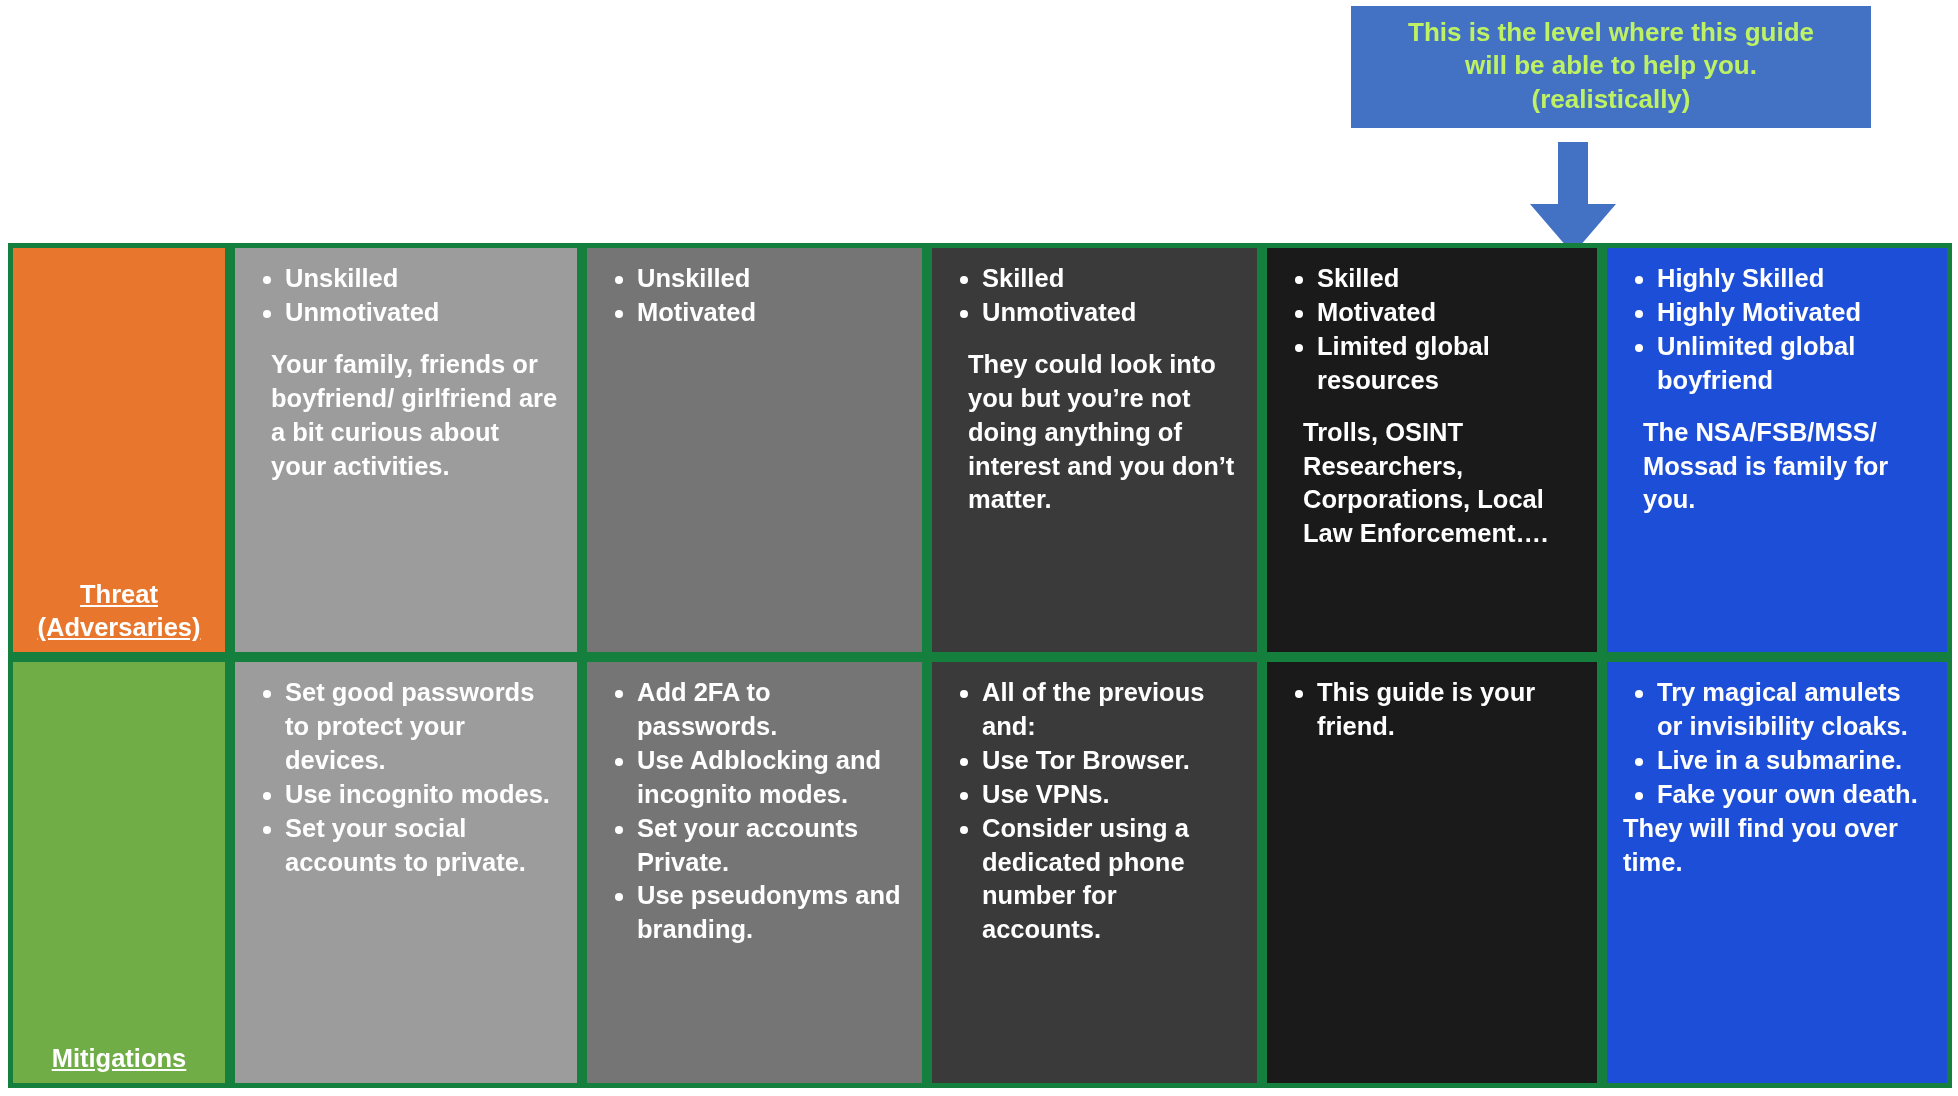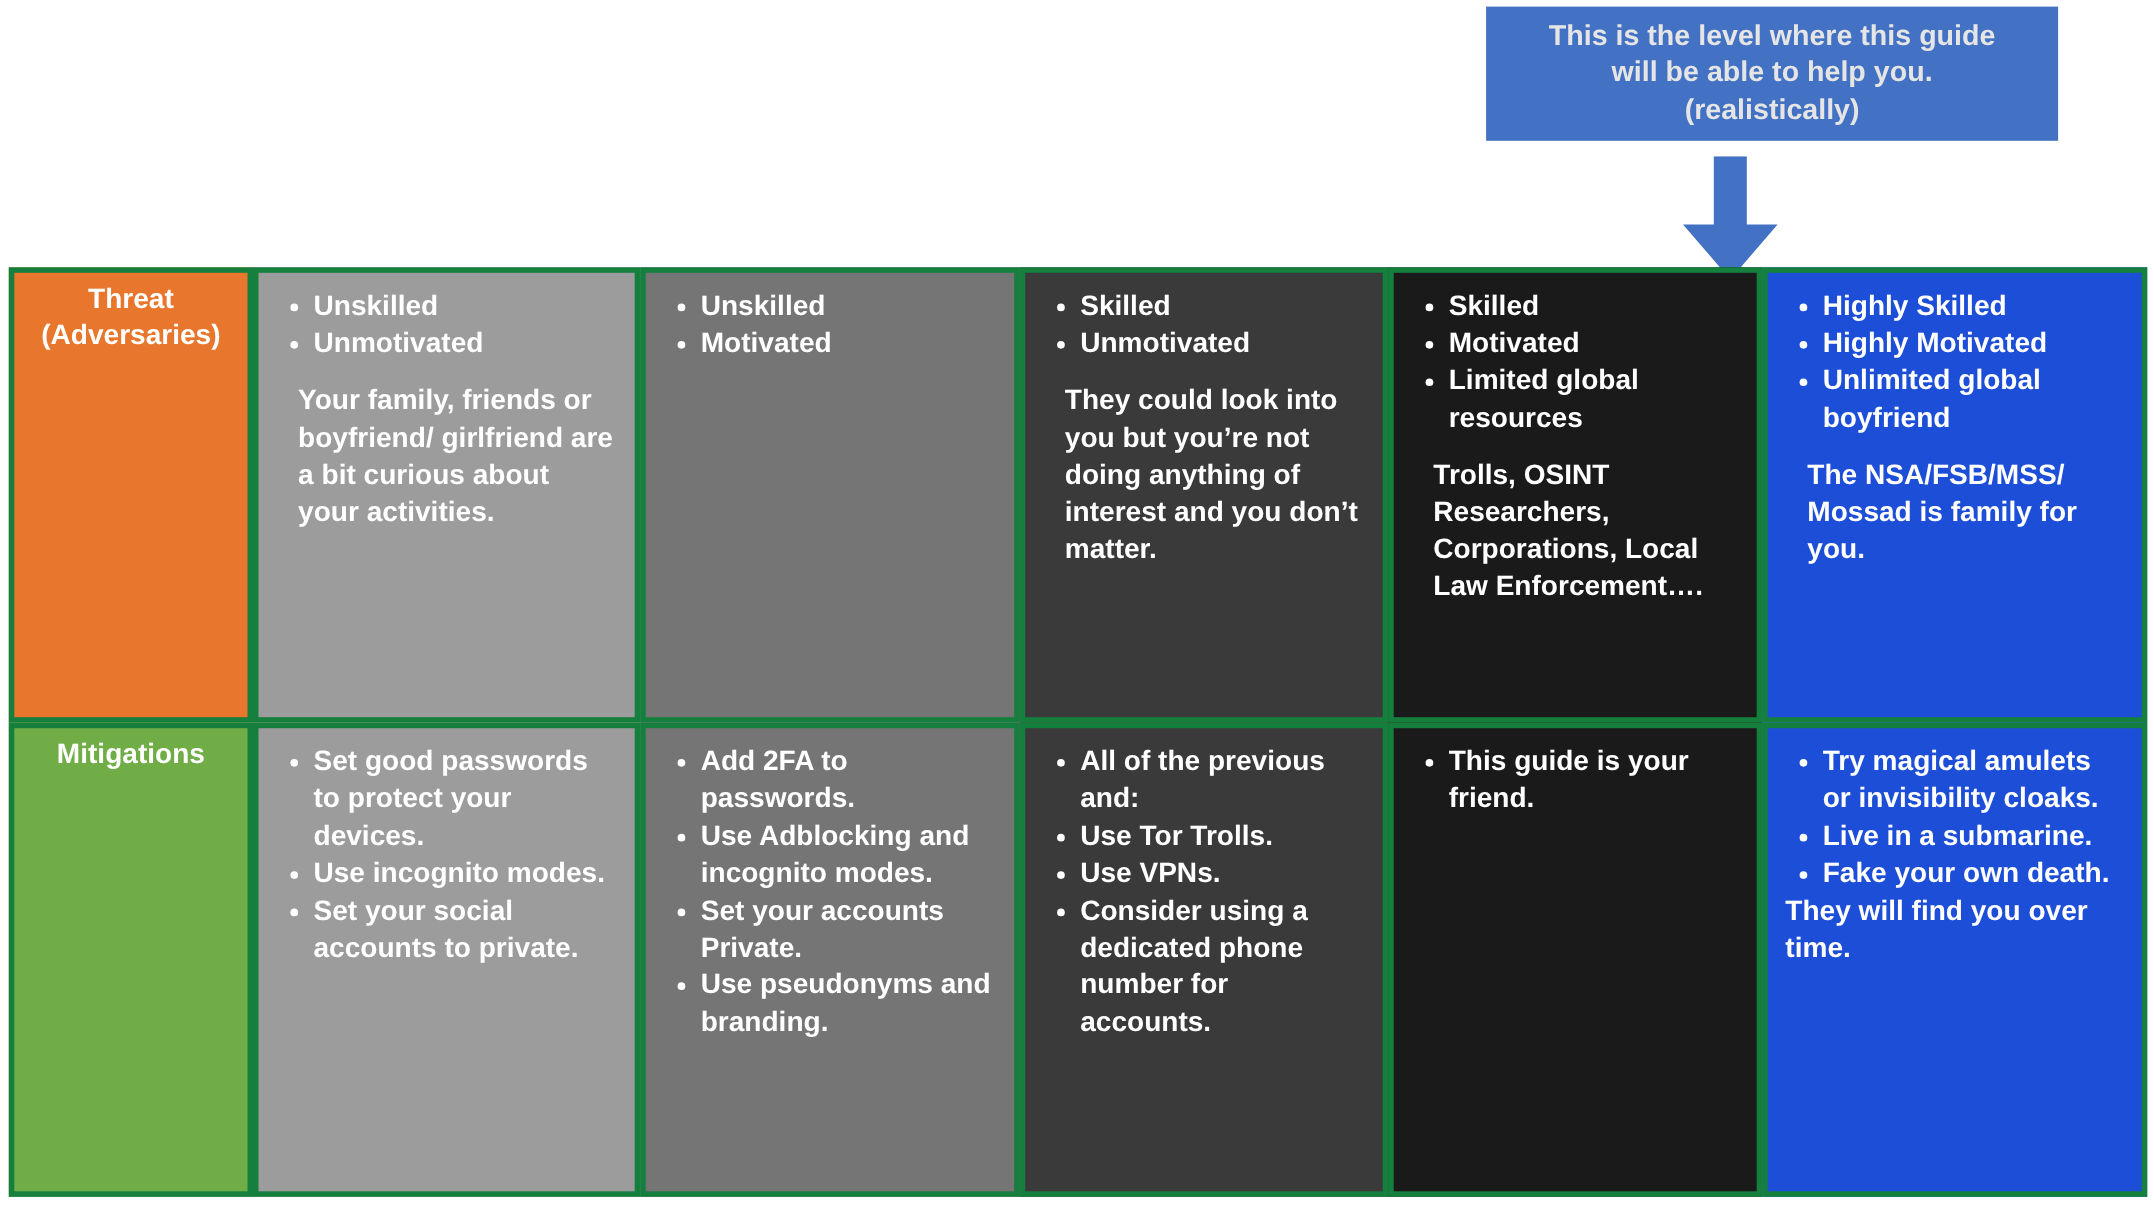--- a/index.html
+++ b/index.html
@@ -16,21 +16,21 @@
   }
 
   #callout-wrap {
     position: absolute;
     left: 1351px;
     top: 6px;
     width: 530px;
   }
   #callout {
     background: #4372C4;
-    color: #e5e5e5;
+    color: #bef264;
     font-weight: bold;
     font-size: 26px;
     line-height: 1.28;
     text-align: center;
     padding: 10px 12px 12px 12px;
     box-sizing: border-box;
     width: 520px;
   }
   #callout div { white-space: pre; }
 
@@ -60,24 +60,25 @@
     padding: 14px 16px 10px 16px;
     color: #ffffff;
     font-size: 25.5px;
     line-height: 1.33;
     font-weight: bold;
     overflow: hidden;
   }
 
   .rowhead {
     display: flex;
-    align-items: flex-start;
+    align-items: flex-end;
     justify-content: center;
     text-align: center;
     padding: 8px;
+    text-decoration: underline;
   }
   .rowhead.threat { background: #E8762C; }
   .rowhead.mitig  { background: #70AD47; }
   .rowhead span { display: block; line-height: 1.3; }
 
   .c1 { background: #9C9C9C; }
   .c2 { background: #757575; }
   .c3 { background: #3A3A3A; }
   .c4 { background: #1A1A1A; }
   .c5 { background: #1d4ed8; }
@@ -179,21 +180,21 @@
       <li>Add 2FA to passwords.</li>
       <li>Use Adblocking and incognito modes.</li>
       <li>Set your accounts Private.</li>
       <li>Use pseudonyms and branding.</li>
     </ul>
   </div>
 
   <div class="cell c3">
     <ul class="bullets">
       <li>All of the previous and:</li>
-      <li>Use Tor Trolls.</li>
+      <li>Use Tor Browser.</li>
       <li>Use VPNs.</li>
       <li>Consider using a dedicated phone number for accounts.</li>
     </ul>
   </div>
 
   <div class="cell c4">
     <ul class="bullets">
       <li>This guide is your friend.</li>
     </ul>
   </div>

